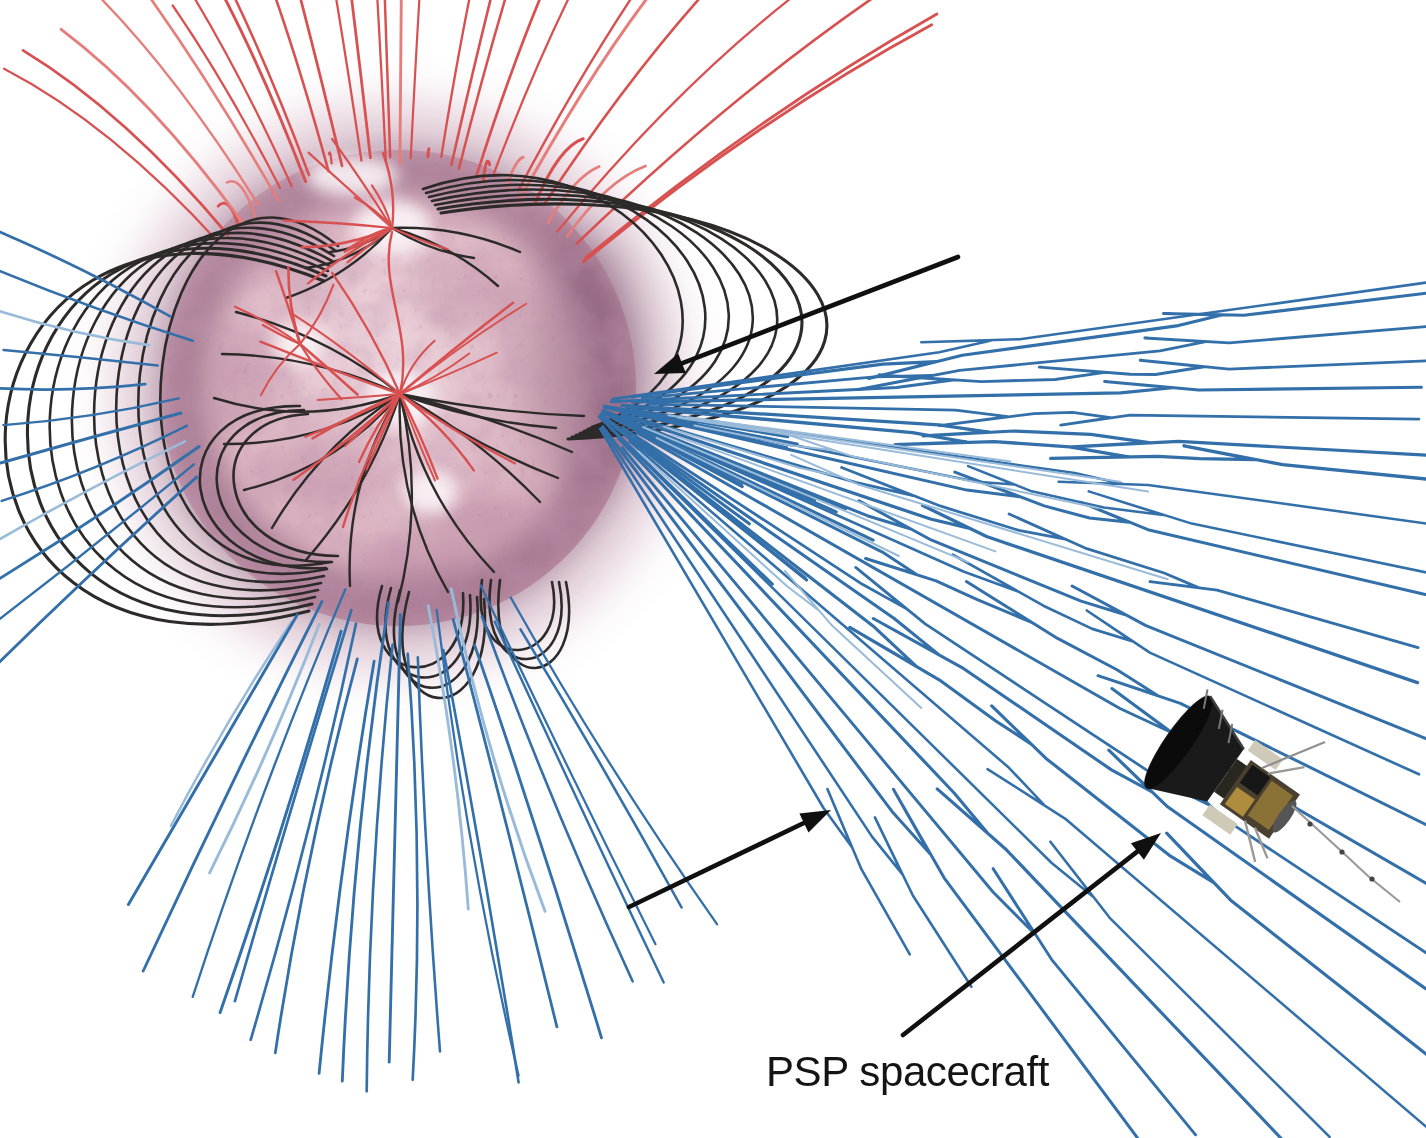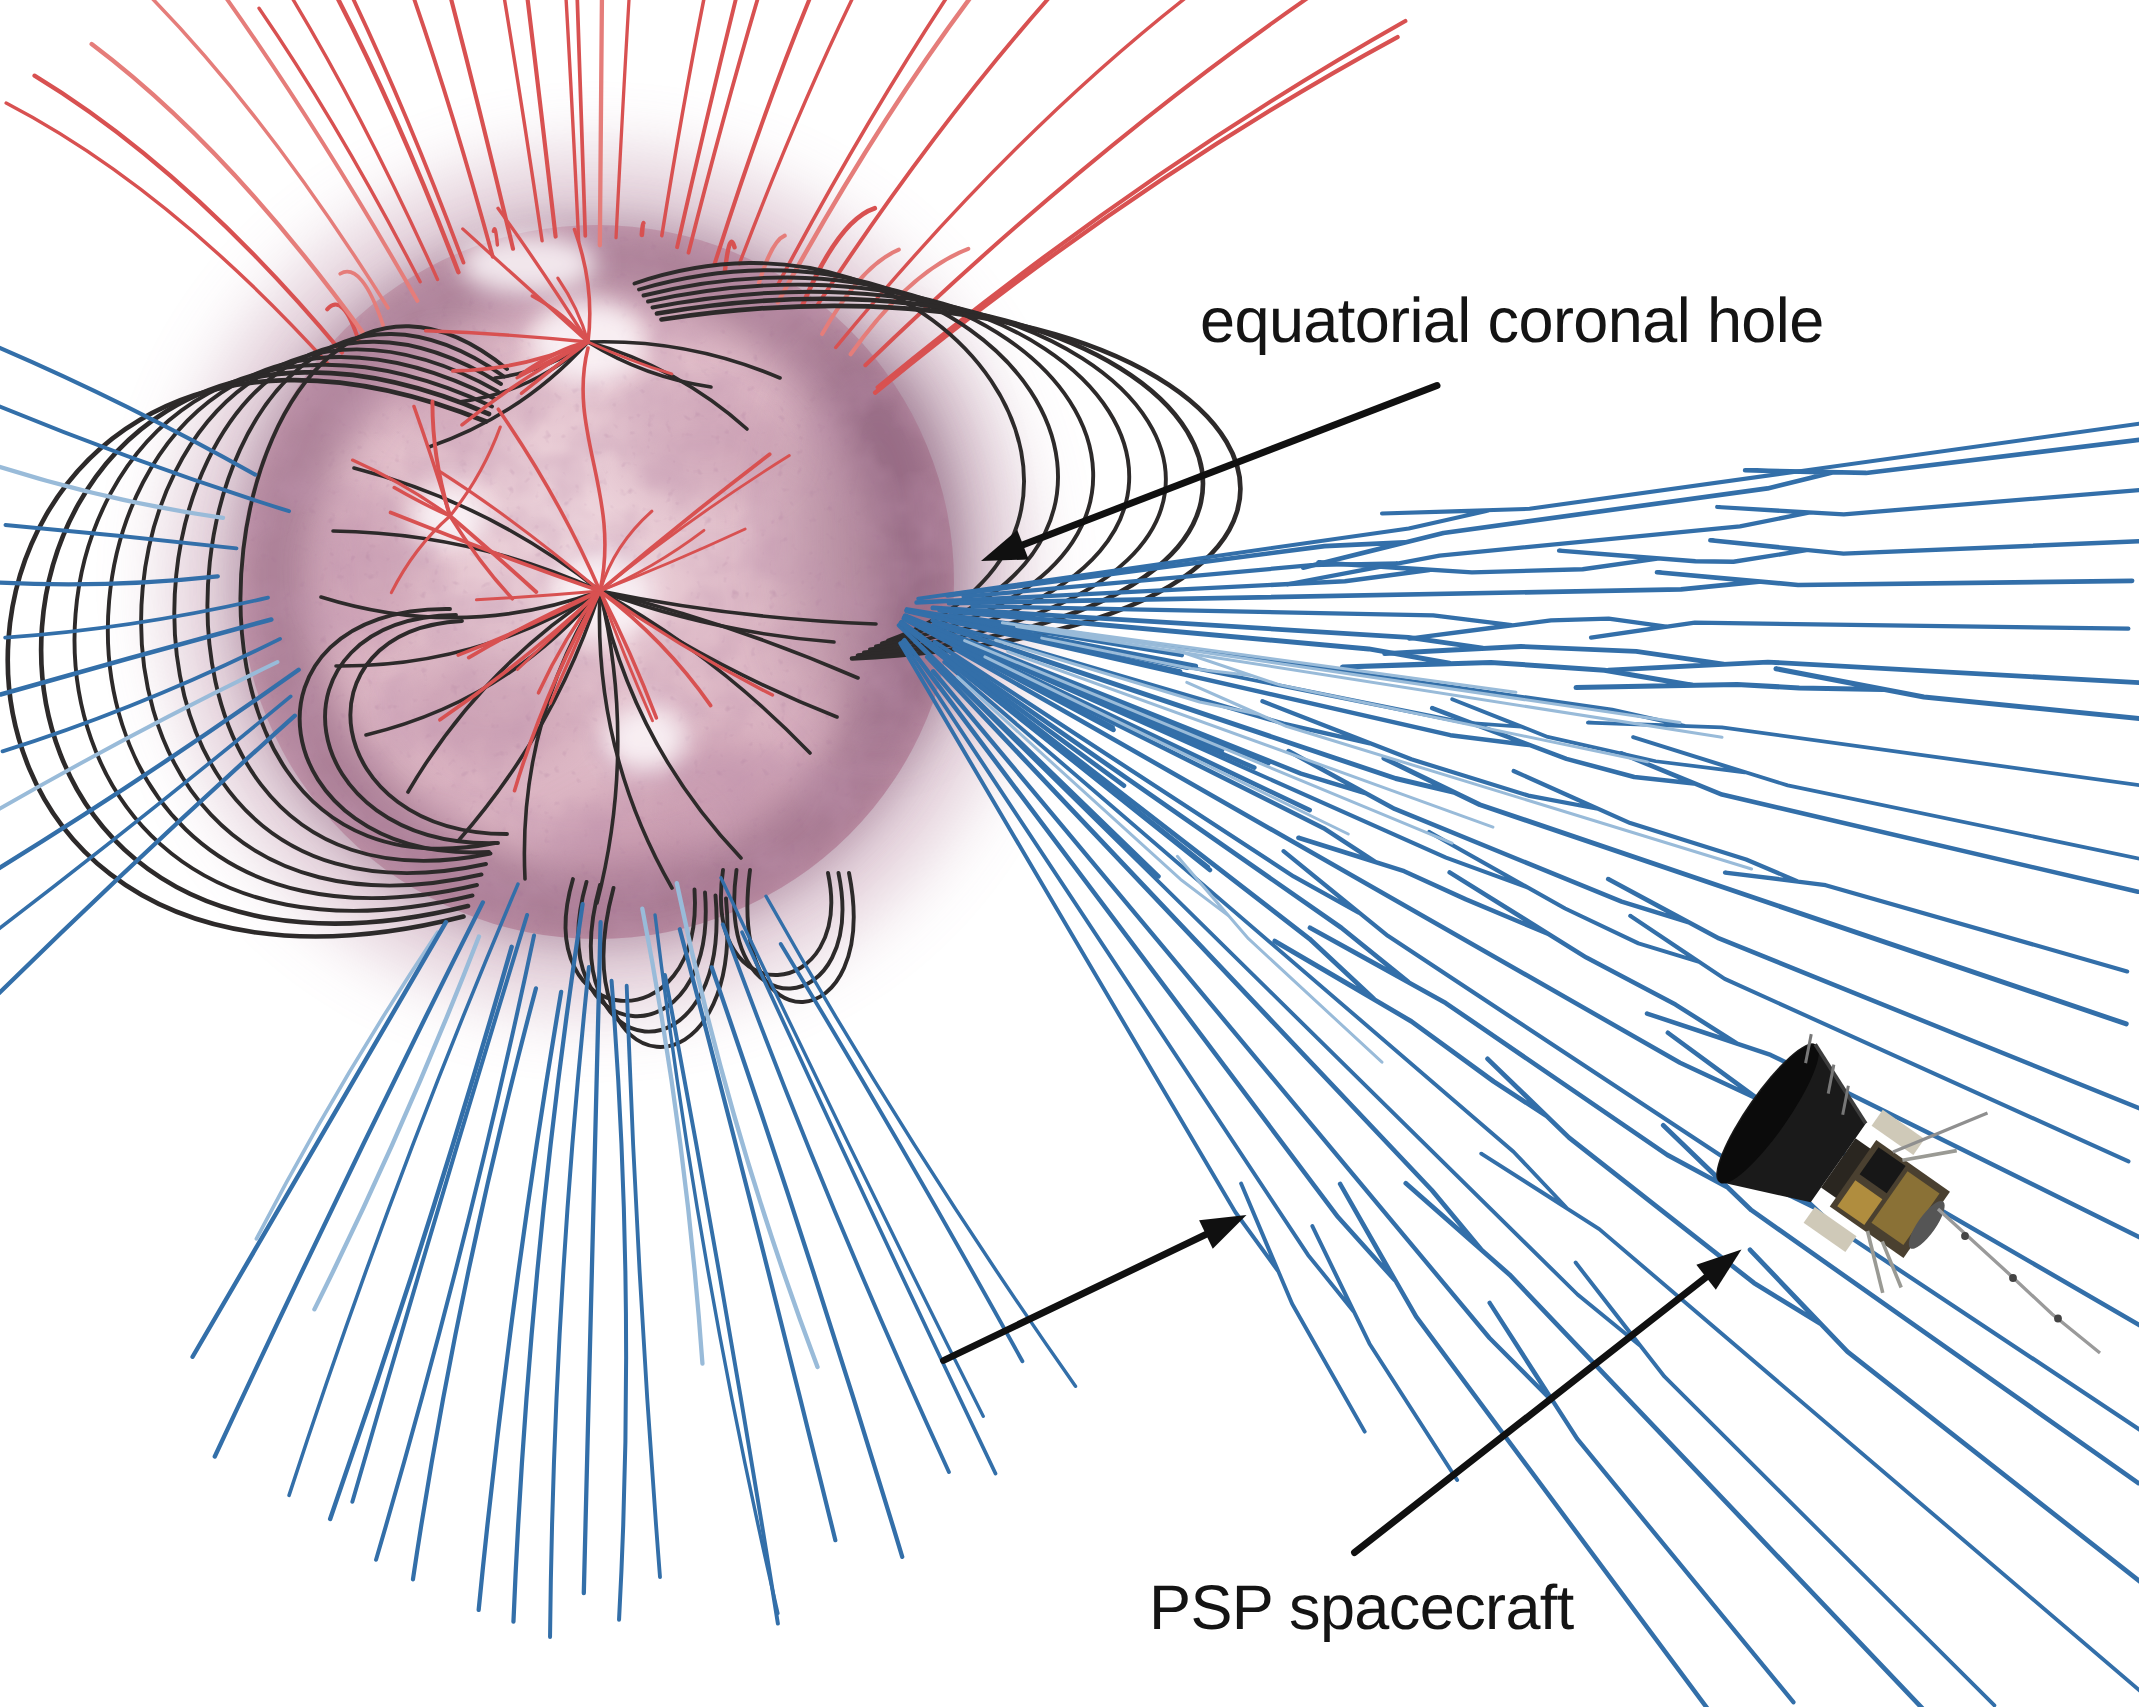--- a/index.html
+++ b/index.html
@@ -319,15 +319,14 @@
         <g>
           <line x1="629" y1="907" x2="814.7738386612308" y2="817.7917705438643" stroke="#101010" stroke-width="4.6" stroke-linecap="round"></line>
           <polygon points="831,810 808.5,832.5 799.4,813.5" fill="#101010"></polygon>
         </g>
         <g>
           <line x1="903" y1="1035" x2="1146.827228692348" y2="844.0965108687818" stroke="#101010" stroke-width="4.6" stroke-linecap="round"></line>
           <polygon points="1161,833 1143.9,859.8 1130.9,843.2" fill="#101010"></polygon>
         </g>
       </g>
     </svg>
-  <div class="lbl" style="left: 800px; top: 190px;">equatorial coronal hole</div>
   <div class="lbl" style="left: 766px; top: 1048px;">PSP spacecraft</div>
 </div>
 
 </body></html>

